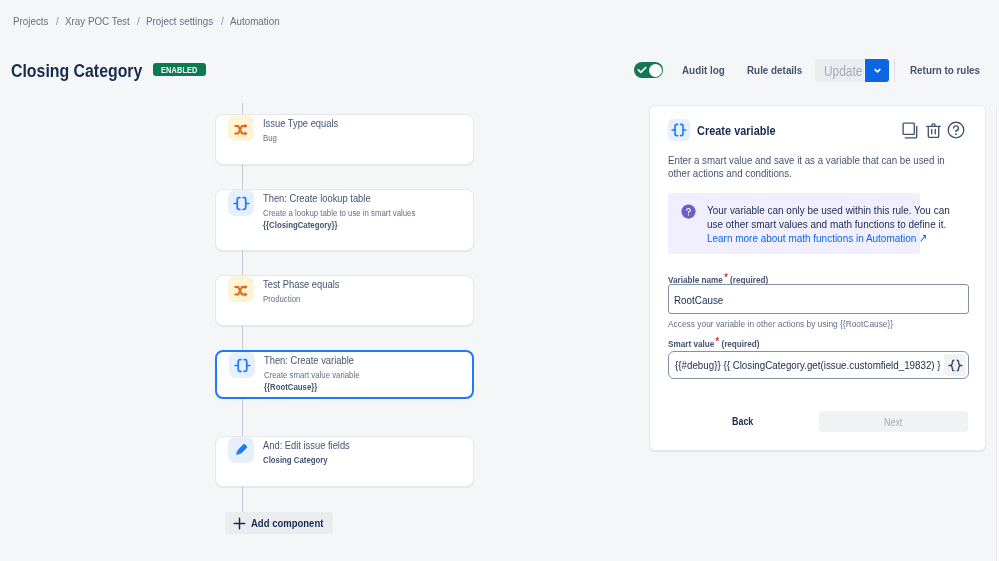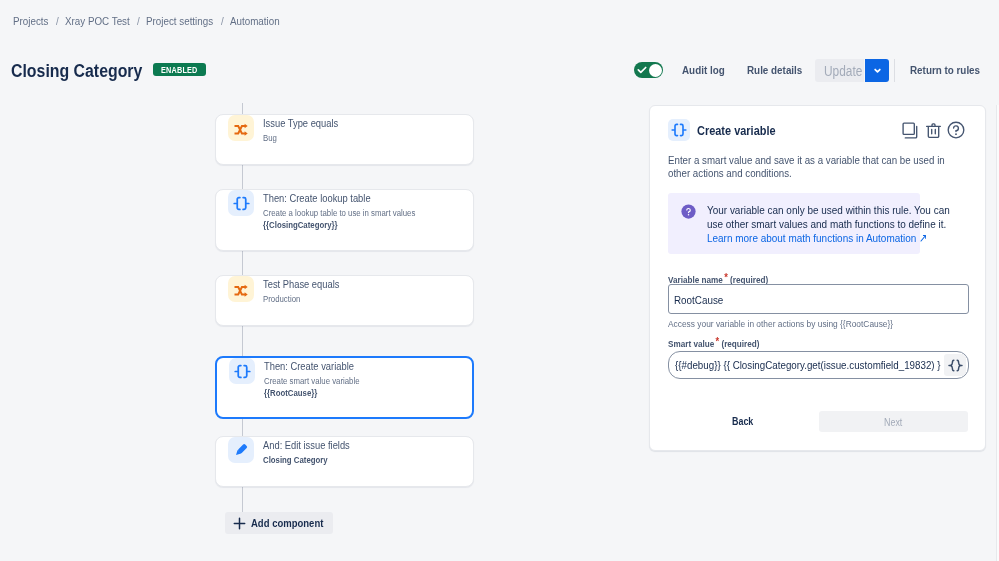--- a/index.html
+++ b/index.html
@@ -76,21 +76,21 @@
   .note-ico{position:absolute;left:13px;top:11px;line-height:0;}
   .note-txt{position:absolute;left:39px;top:10px;font-size:11.72px;color:#172b4d;line-height:14px;}
   .note-link{color:#0c66e4;text-decoration:none;cursor:pointer;}
   .f-label{position:absolute;left:18px;font-size:9.6px;font-weight:600;color:#44546f;}
   .req{color:#c9372c;margin-left:1.5px;font-size:1.15em;position:relative;top:-2px;}
   .f-input{position:absolute;left:18px;width:301px;height:30px;border:1px solid #8590a2;border-radius:3px;
            background:#fff;box-sizing:border-box;display:flex;align-items:center;
            font-size:11.6px;color:#172b4d;padding-left:5px;cursor:text;}
   .f-help{position:absolute;left:18px;font-size:9.85px;color:#626f86;}
   .sv-wrap{position:absolute;left:18px;top:245px;width:301px;height:28px;border:1px solid #8590a2;
-           border-radius:12px;background:#fff;box-sizing:border-box;display:flex;align-items:center;overflow:hidden;}
+           border-radius:6px;background:#fff;box-sizing:border-box;display:flex;align-items:center;overflow:hidden;}
   .sv-text{flex:1;font-size:11.5px;color:#172b4d;padding-left:6px;white-space:nowrap;}
   .sv-btn{width:22px;height:22px;background:#f1f2f4;display:flex;align-items:center;justify-content:center;
           margin-right:2px;border-radius:3px;cursor:pointer;flex:none;}
   .f-help2 a{color:#0c66e4;text-decoration:underline;cursor:pointer;}
   .btn-back{position:absolute;left:82px;top:309px;font-size:10.5px;font-weight:600;color:#172b4d;cursor:pointer;}
   .btn-next{position:absolute;left:169px;top:305px;width:149px;height:21px;background:#f1f2f4;border-radius:3px;
             display:flex;align-items:center;justify-content:center;font-size:10.5px;color:#a3abb9;}
 
   .scrollbar{position:absolute;left:996px;top:105px;width:3px;height:456px;background:#fbfbfc;border-left:1px solid #e7e9ec;box-sizing:border-box;}
 </style>
@@ -182,21 +182,21 @@
               </g>
               <path d="M11.6 3.7 L14.7 6.0 L11.6 8.3 z" fill="#e56910"></path>
               <path d="M11.6 11.2 L14.7 13.5 L11.6 15.8 z" fill="#e56910"></path>
             </svg>
           </div>
           <div class="card-txt">
             <div class="card-title"><span class="cx" style="width: 76.5px;">Test Phase equals</span></div>
             <div class="card-sub"><span class="cx" style="width: 37.4px;">Production</span></div>
           </div>
         </div>
-        <div class="card sel" style="top: 247px; height: 63px; margin-top: 6px;">
+        <div class="card sel" style="top: 247px; height: 49px;">
           <div class="card-ico ico-act">
             <svg width="17" height="17" viewBox="0 0 18 18">
               <path d="M7.3 2.7 h-1.1 a1.7 1.7 0 0 0 -1.7 1.7 v9.2 a1.7 1.7 0 0 0 1.7 1.7 h1.1 M4.5 9 h-3.2" fill="none" stroke="#1d7afc" stroke-width="1.85" stroke-linecap="round" stroke-linejoin="round"></path>
               <path d="M10.7 2.7 h1.1 a1.7 1.7 0 0 1 1.7 1.7 v9.2 a1.7 1.7 0 0 1 -1.7 1.7 h-1.1 M13.5 9 h3.2" fill="none" stroke="#1d7afc" stroke-width="1.85" stroke-linecap="round" stroke-linejoin="round"></path>
             </svg>
           </div>
           <div class="card-txt">
             <div class="card-title"><span class="cx" style="width: 90.1px;">Then: Create variable</span></div>
             <div class="card-sub"><span class="cx" style="width: 95.2px;">Create smart value variable</span></div>
             <div class="card-sub2"><span class="cx" style="width: 53.55px;">{{RootCause}}</span></div>

